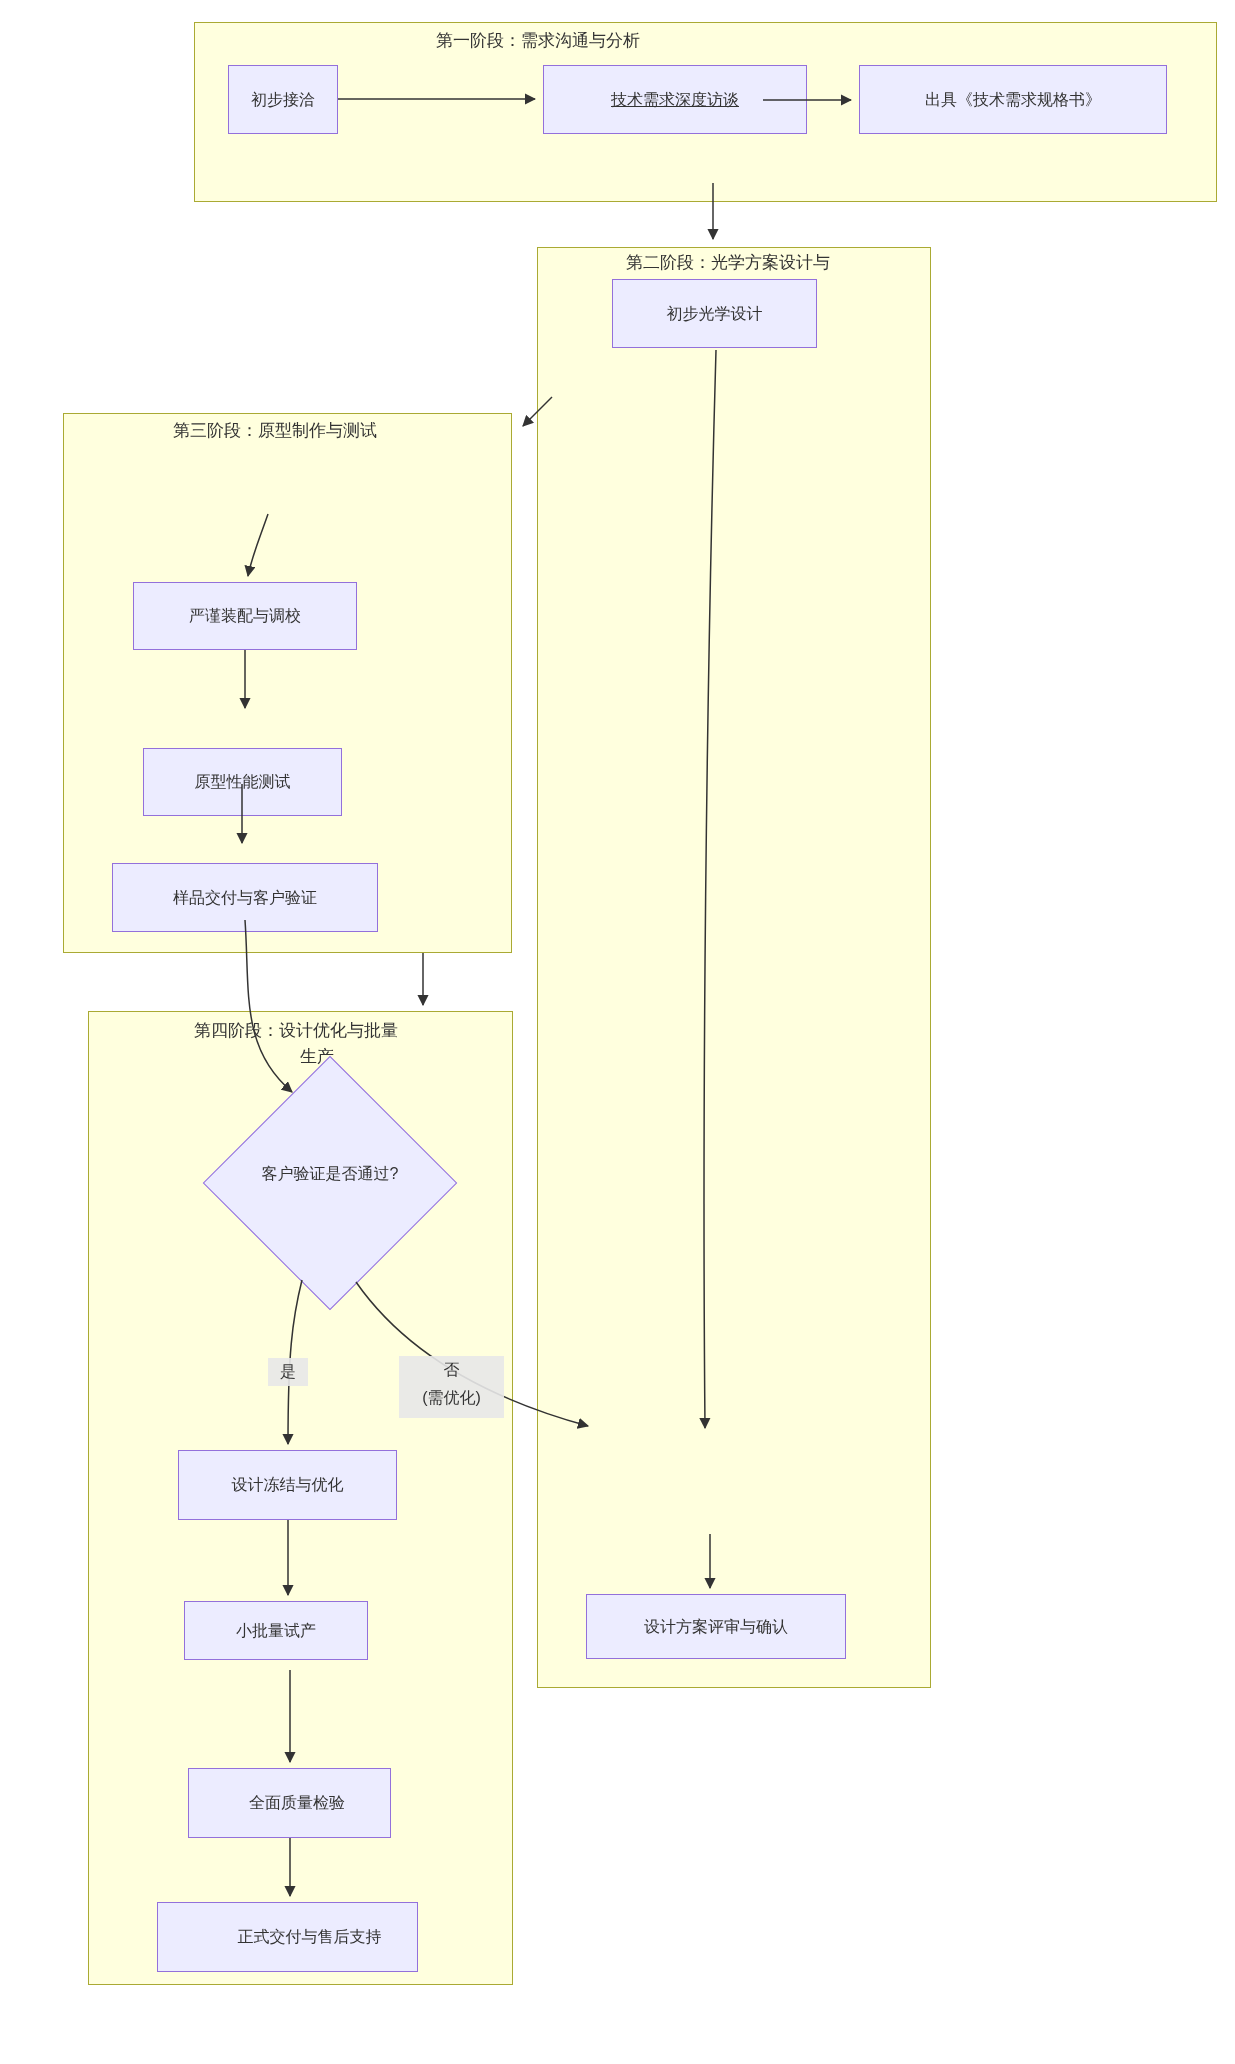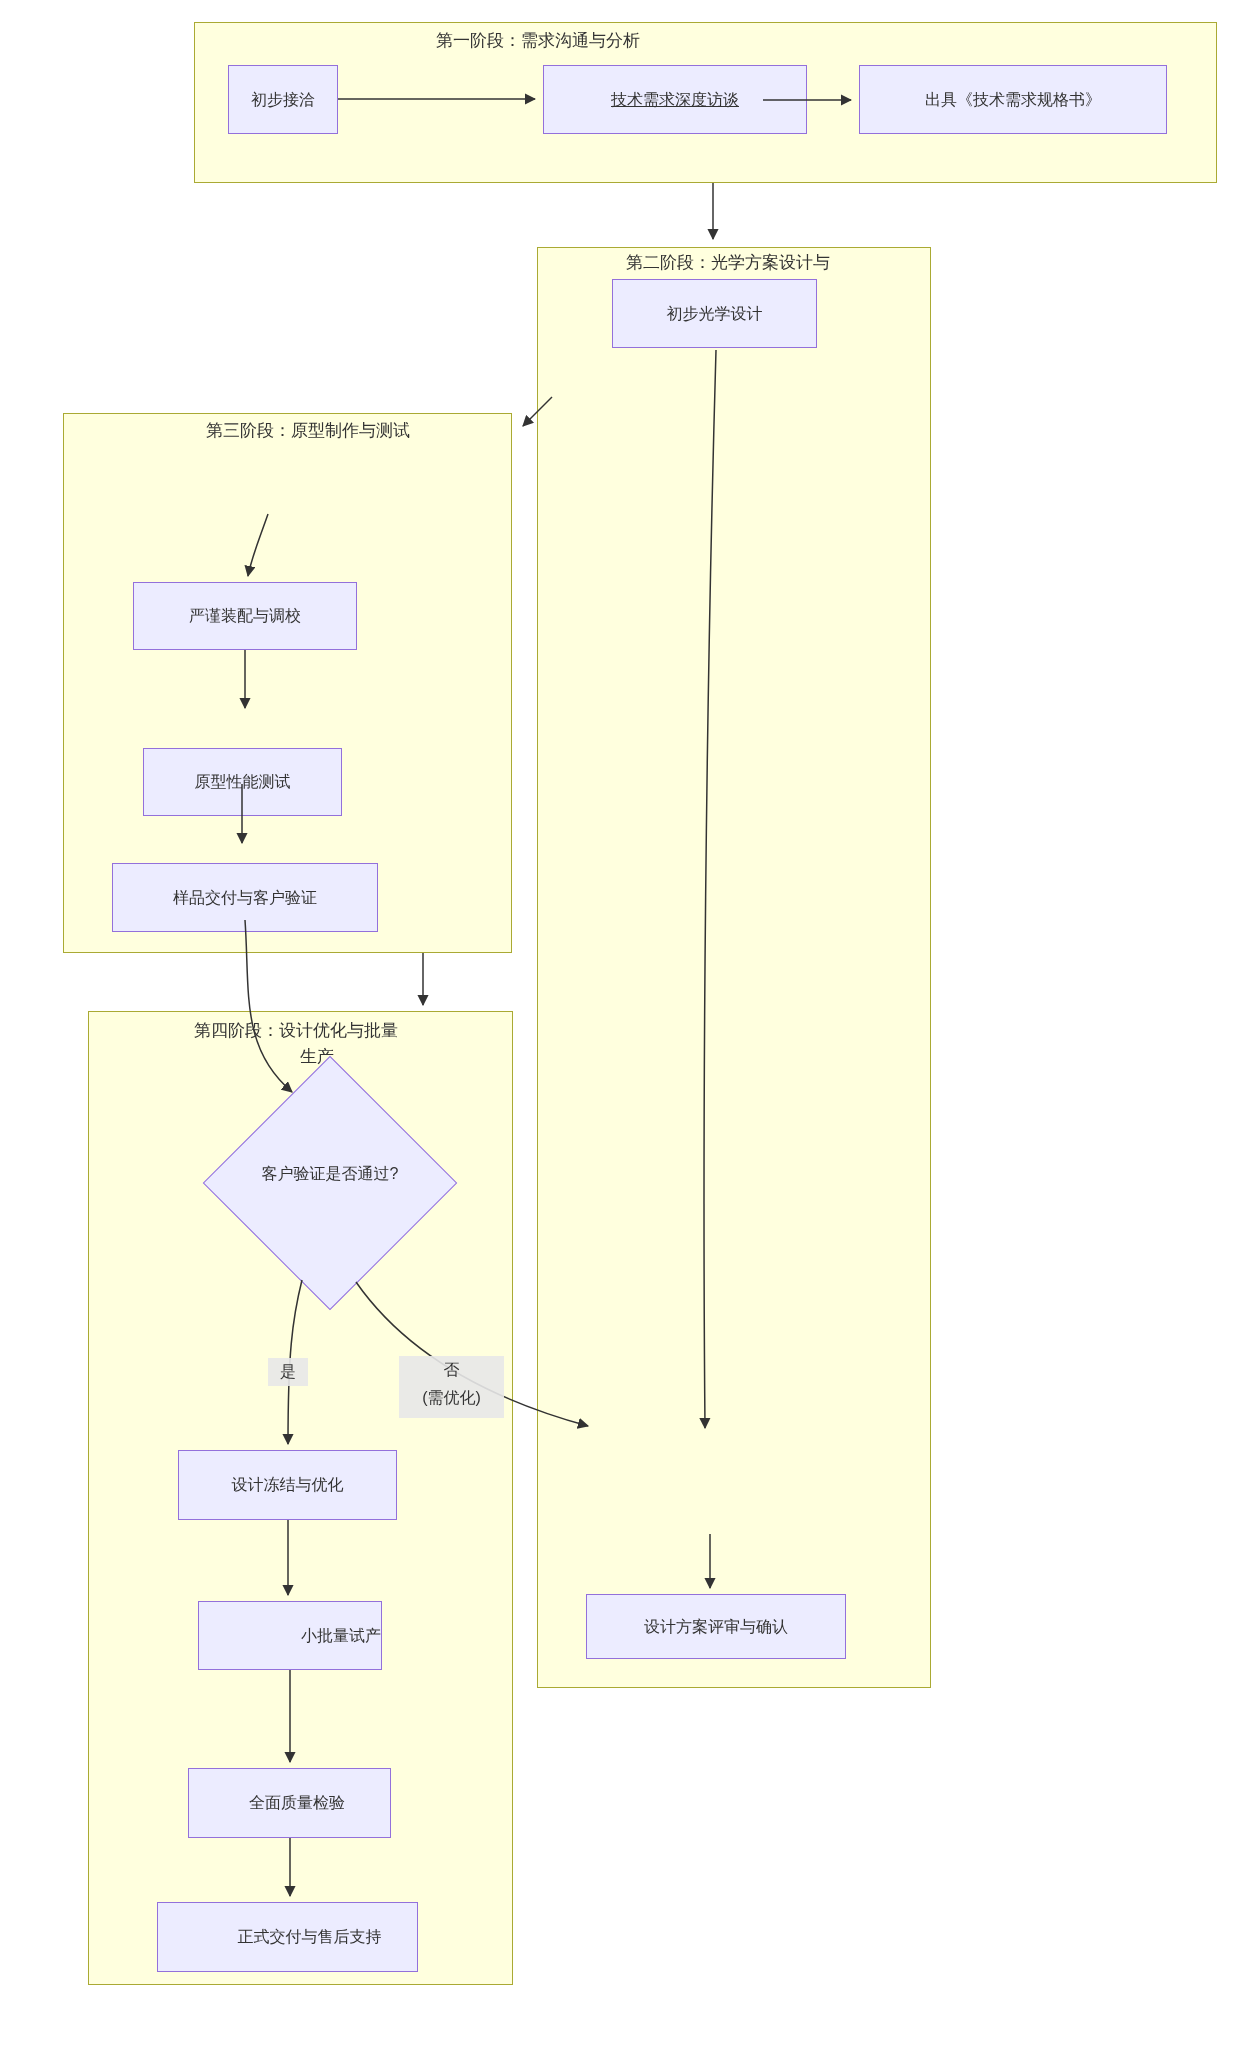--- a/index.html
+++ b/index.html
@@ -18,44 +18,44 @@
 
   .phase4-title{z-index:2;}
 
   .edges{position:absolute;left:0;top:0;z-index:6;pointer-events:none;}
   .edge{stroke:#333333;stroke-width:1.5;fill:none;}
 
   .edge-label{position:absolute;background:rgba(232,232,232,0.9);color:#333;font-size:16px;
               text-align:center;line-height:28px;z-index:7;}
 
   
-  #c1{left:194px;top:22px;width:1023px;height:161px;}
+  #c1{left:194px;top:22px;width:1023px;height:180px;}
   #c2{left:537px;top:247px;width:394px;height:1441px;}
   #c3{left:63px;top:413px;width:449px;height:540px;}
   #c4{left:88px;top:1011px;width:425px;height:974px;}
 
   #c1-title{left:223px;top:5px;width:240px;}
   #c2-title{left:55px;top:2px;width:270px;}
-  #c3-title{left:96px;top:4px;width:250px;text-align:right;}
+  #c3-title{left:86px;top:4px;width:250px;}
   #c4-title-1{left:57px;top:6px;width:300px;}
   #c4-title-2{left:78px;top:32px;width:300px;}
 
   
   #n1{left:228px;top:65px;width:110px;height:69px;}
   #n2{left:543px;top:65px;width:264px;height:69px;text-decoration:underline;}
   #n3{left:859px;top:65px;width:308px;height:69px;}
   #n4{left:612px;top:279px;width:205px;height:69px;}
   #n5{left:596px;top:1434px;width:252px;height:100px;}
   #n6{left:586px;top:1594px;width:260px;height:65px;}
   #n7{left:222px;top:444px;width:225px;height:69px;}
   #n8{left:133px;top:582px;width:224px;height:68px;}
   #n9{left:143px;top:748px;width:199px;height:68px;text-align:center;}
   #n10{left:112px;top:851px;width:266px;height:69px;margin-top:12px;}
   #n12{left:178px;top:1450px;width:219px;height:70px;}
-  #n13{left:198px;top:1601px;width:184px;height:69px;align-items:flex-end;}
+  #n13{left:184px;top:1601px;width:184px;height:59px;}
   #n14{left:188px;top:1768px;width:203px;height:70px;padding-left:15px;}
   #n15{left:157px;top:1902px;width:261px;height:70px;padding-left:44px;}
 
   #n11{left:240px;top:1093px;width:180px;height:180px;}
   #n11-label{left:230px;top:1164px;width:200px;}
 
   #el-yes{left:268px;top:1358px;width:40px;height:28px;}
   #el-no{left:399px;top:1356px;width:105px;height:62px;}
 </style>
 </head>

